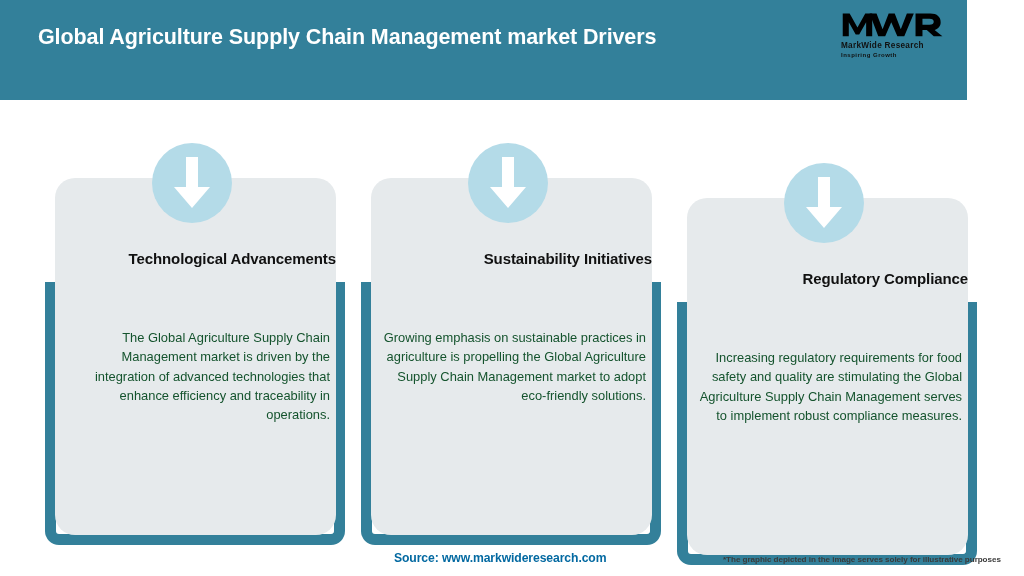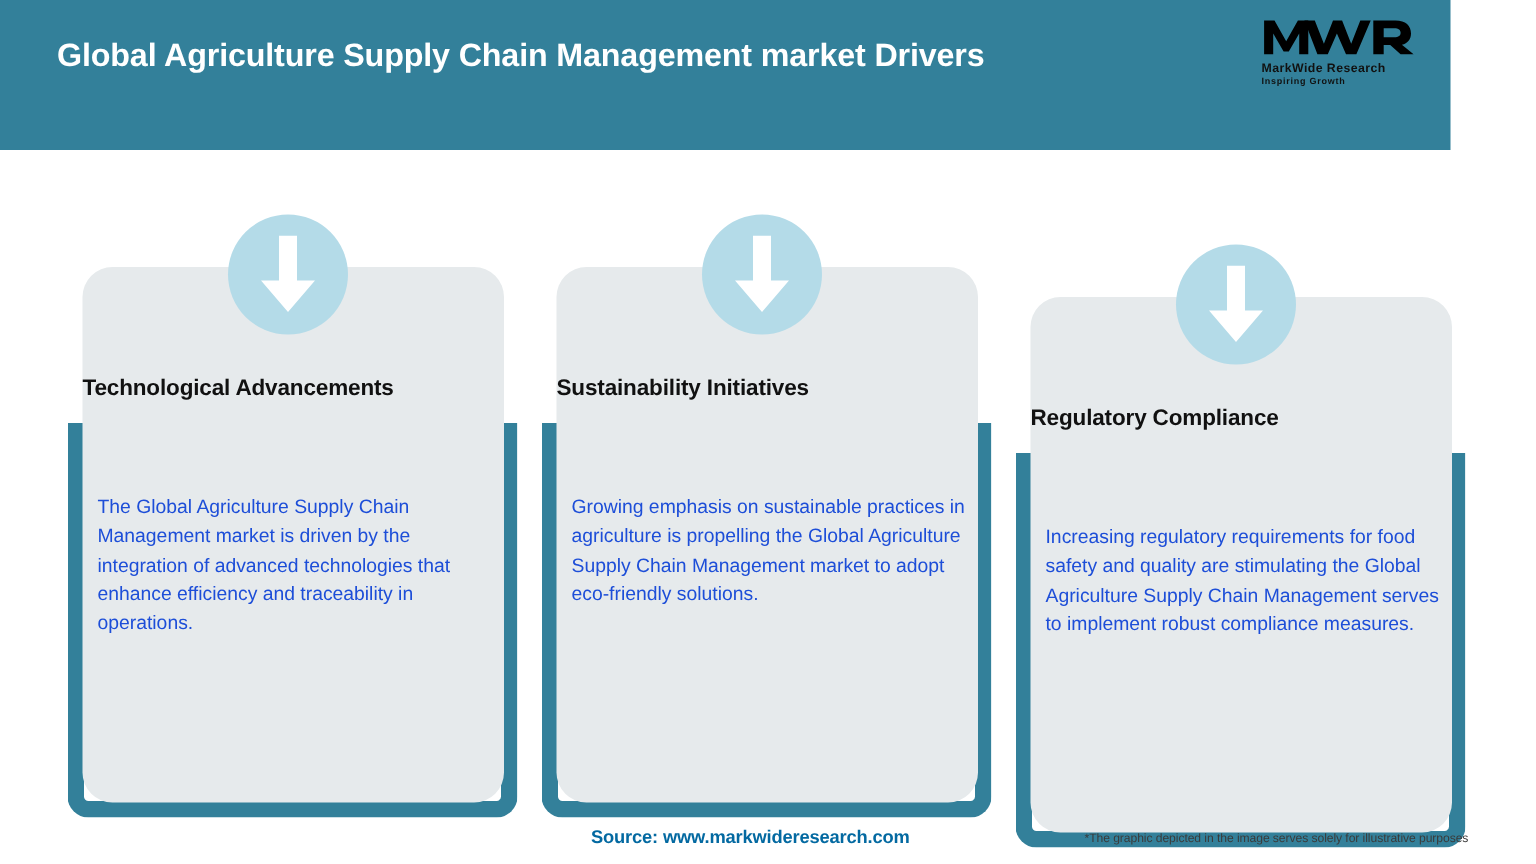--- a/index.html
+++ b/index.html
@@ -125,54 +125,55 @@
     top: 14px;
     width: 40px;
     height: 52px;
   }
 
   .card-title {
     position: absolute;
     left: 16px;
     top: 150px;
     width: 281px;
-    text-align: left;
+    text-align: right;
     font-size: 15px;
     font-weight: bold;
     color: #111111;
     letter-spacing: -0.1px;
   }
 
   .card-body {
     position: absolute;
     left: 26px;
     top: 228px;
     width: 265px;
     font-size: 12.9px;
     line-height: 19.3px;
-    color: #1d4ed8;
+    color: #14532d;
+    text-align: right;
   }
 
   
   .footer-source {
     position: absolute;
     left: 394px;
     top: 558px;
     font-size: 12.2px;
     font-weight: bold;
     color: #0369a1;
     letter-spacing: -0.1px;
     transform: translateY(-50%);
   }
   .footer-note {
     position: absolute;
     left: 723px;
     top: 559px;
     font-size: 8.1px;
-    font-weight: normal;
+    font-weight: bold;
     color: #3a3a3a;
     letter-spacing: -0.05px;
     transform: translateY(-50%);
   }
 </style>
 </head>
 <body>
 
 <div class="header">
   <div class="header-title">Global Agriculture Supply Chain Management market Drivers</div>

